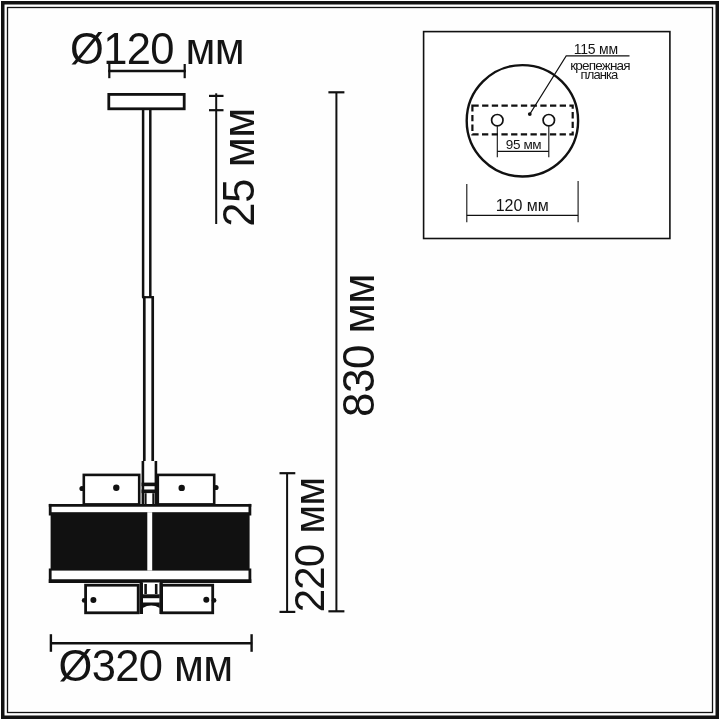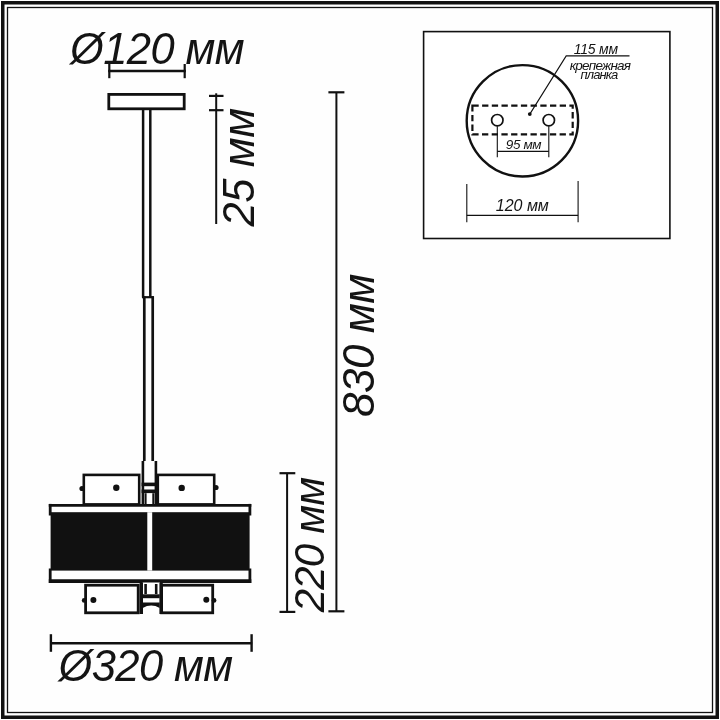--- a/index.html
+++ b/index.html
@@ -1,16 +1,16 @@
 <!DOCTYPE html>
 <html><head>
 <meta charset="utf-8">
 <style>
   html,body{margin:0;padding:0;background:#fff;}
-  .page{width:576px;height:720px;position:relative;background:#fdba74;font-style:italic;}
+  .page{width:576px;height:720px;position:relative;background:#fdba74;}
   svg{display:block;}
   text{font-family:"Liberation Sans",sans-serif;fill:#141414;}
 </style>
 </head>
 <body>
 <div class="page">
 <svg width="720" height="720" viewBox="0 0 720 720">
 
   <rect x="0" y="0" width="720" height="720" fill="#fefefe"></rect>
 

